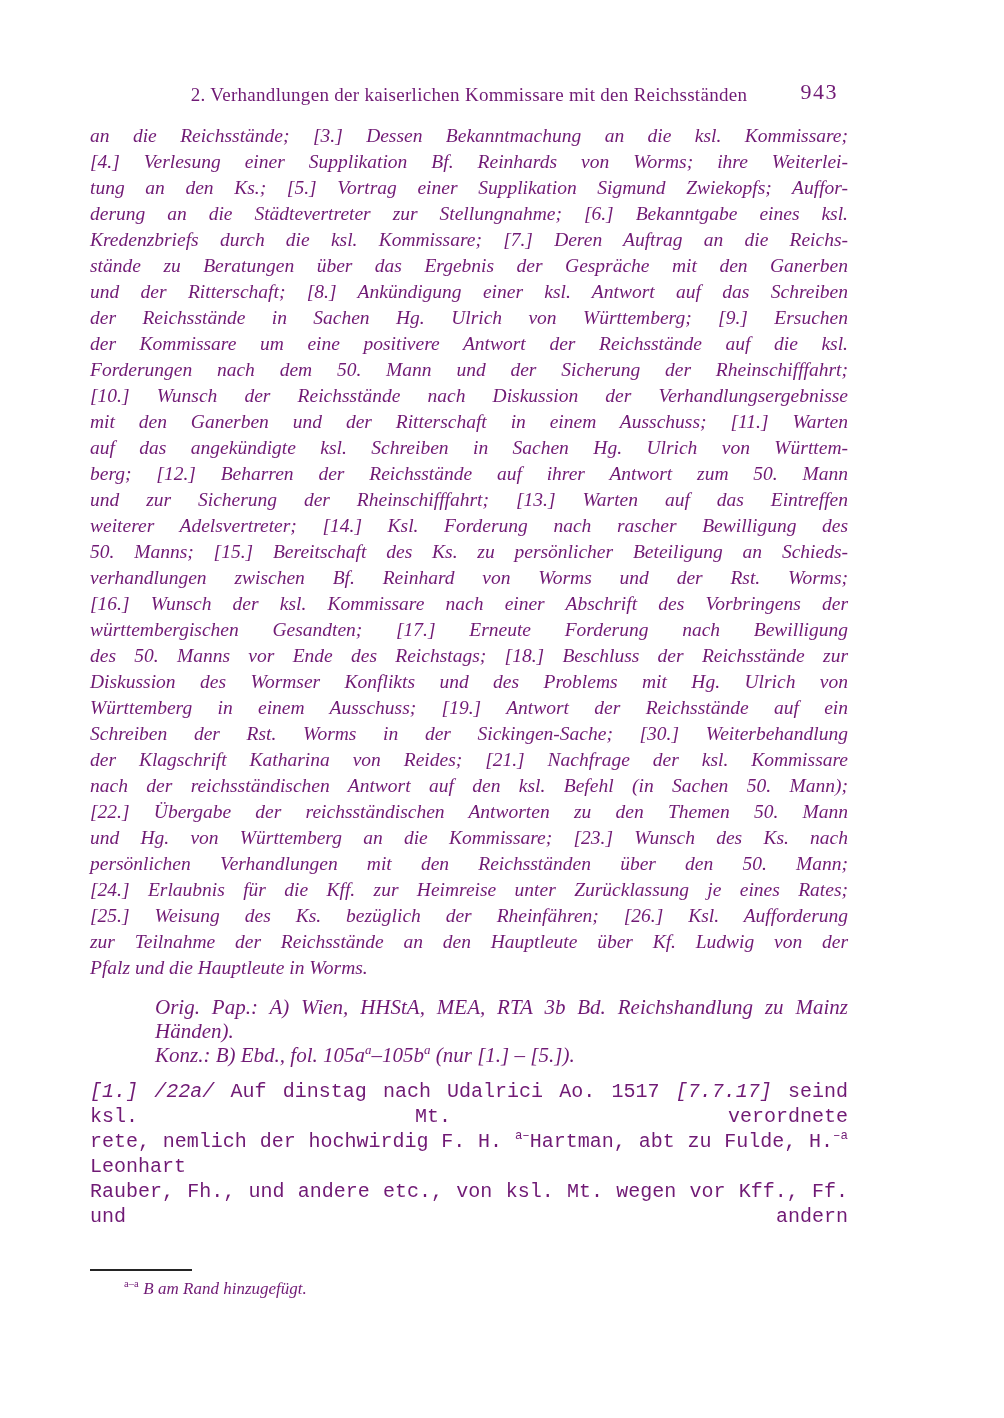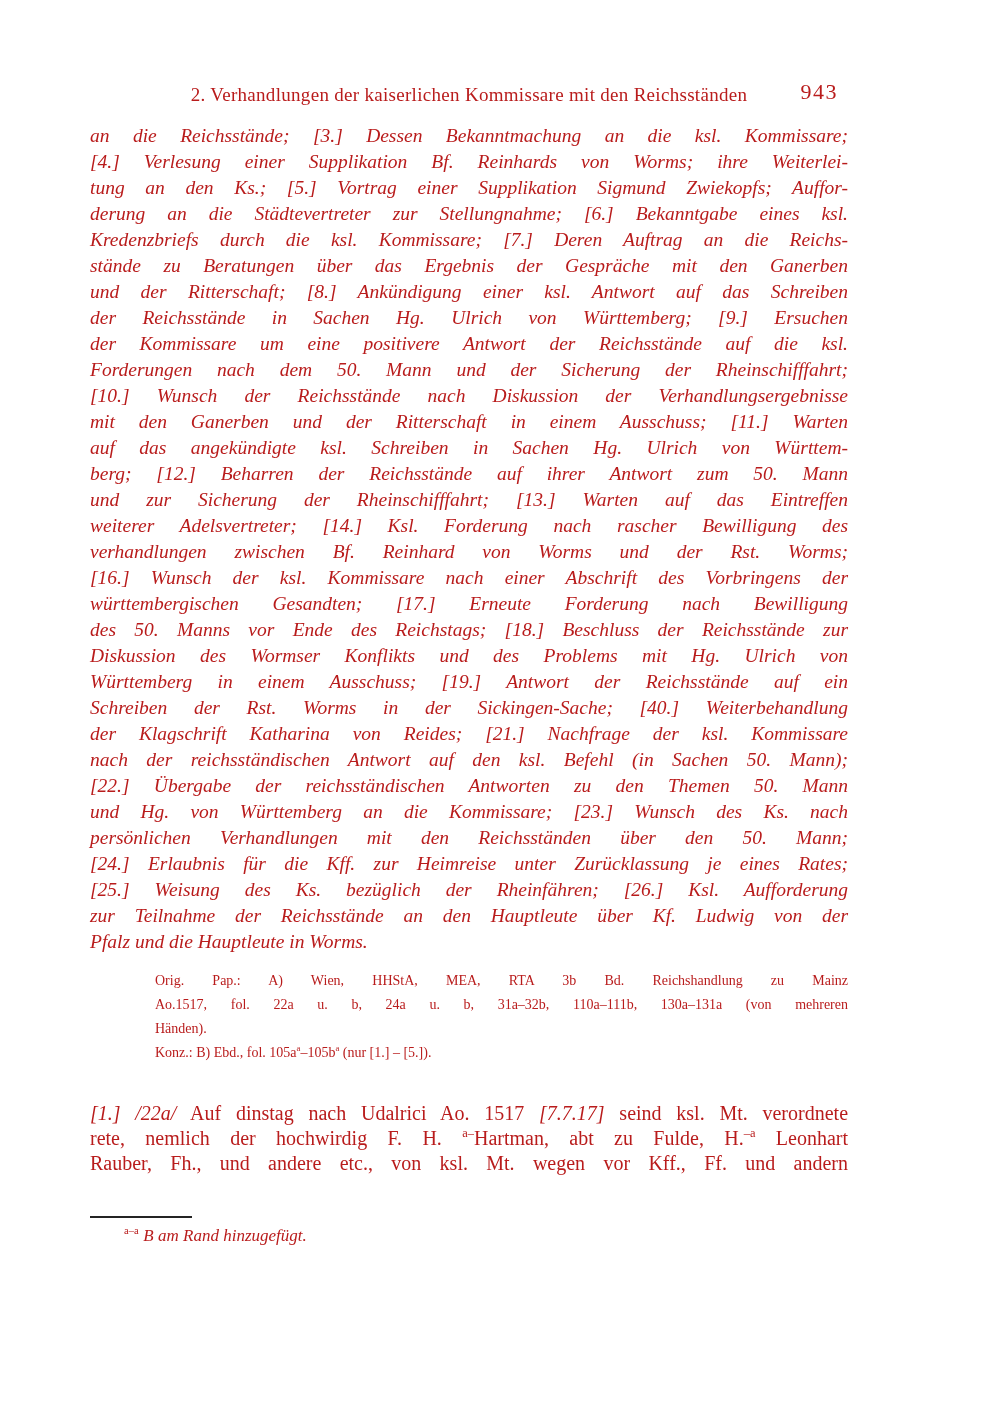--- a/index.html
+++ b/index.html
@@ -1,36 +1,36 @@
 <!DOCTYPE html>
 <html><head>
 <meta charset="utf-8">
 <style>
   html,body { margin:0; padding:0; background:#e8e8e8; }
   .page {
     width:1004px; height:1418px;
-    background:#ffffff; color:#b91c1c;
+    background:#ffffff; color:#701a75;
     font-family:"Liberation Serif","DejaVu Serif",serif;
     position:relative; box-sizing:border-box;
     padding:84px 156px 0 90px;
     margin:0 auto; overflow:hidden;
   }
   .header { position:relative; text-align:center; font-size:19px; line-height:22px; letter-spacing:0.3px; }
   .page-number { position:absolute; right:10px; top:-3px; font-size:22px; letter-spacing:1.5px; }
 
   .jline { text-align:justify; text-align-last:justify; }
   .flush { text-align-last:left !important; }
 
   .summary { margin-top:17px; font-style:italic; font-size:19.5px; line-height:26px; }
   .summary > div:last-child { text-align-last:left; }
 
-  .source { margin-top:14px; margin-left:65px; font-size:14px; line-height:24px; }
+  .source { margin-top:14px; margin-left:65px; font-style:italic; font-size:21px; line-height:24px; }
   .src-lines > div:last-child { text-align-last:left; }
 
-  .body-para { margin-top:36px; font-size:20px; line-height:25px; font-style:normal; }
+  .body-para { margin-top:12px; font-size:20px; line-height:25px; font-style:normal;font-family:Liberation Mono, monospace; }
   .it { font-style:italic; }
   sup { font-size:0.62em; line-height:0; }
 
   .footnote { margin-top:40px; }
   .fn-rule { width:102px; border-top:2px solid #242424; }
   .fn-line { margin-top:7px; padding-left:34px; font-size:17px; line-height:22px; }
   .fn-line sup { margin-right:0.45em; font-style:normal; }
 </style>
 </head>
 <body>
@@ -52,42 +52,42 @@
       <div class="jline">und der Ritterschaft; [8.] Ankündigung einer ksl. Antwort auf das Schreiben</div>
       <div class="jline">der Reichsstände in Sachen Hg. Ulrich von Württemberg; [9.] Ersuchen</div>
       <div class="jline">der Kommissare um eine positivere Antwort der Reichsstände auf die ksl.</div>
       <div class="jline">Forderungen nach dem 50. Mann und der Sicherung der Rheinschifffahrt;</div>
       <div class="jline">[10.] Wunsch der Reichsstände nach Diskussion der Verhandlungsergebnisse</div>
       <div class="jline">mit den Ganerben und der Ritterschaft in einem Ausschuss; [11.] Warten</div>
       <div class="jline">auf das angekündigte ksl. Schreiben in Sachen Hg. Ulrich von Württem-</div>
       <div class="jline">berg; [12.] Beharren der Reichsstände auf ihrer Antwort zum 50. Mann</div>
       <div class="jline">und zur Sicherung der Rheinschifffahrt; [13.] Warten auf das Eintreffen</div>
       <div class="jline">weiterer Adelsvertreter; [14.] Ksl. Forderung nach rascher Bewilligung des</div>
+      <div class="jline">50. Manns; [15.] Bereitschaft des Ks. zu persönlicher Beteiligung an Schieds-</div>
       <div class="jline">verhandlungen zwischen Bf. Reinhard von Worms und der Rst. Worms;</div>
       <div class="jline">[16.] Wunsch der ksl. Kommissare nach einer Abschrift des Vorbringens der</div>
       <div class="jline">württembergischen Gesandten; [17.] Erneute Forderung nach Bewilligung</div>
       <div class="jline">des 50. Manns vor Ende des Reichstags; [18.] Beschluss der Reichsstände zur</div>
       <div class="jline">Diskussion des Wormser Konflikts und des Problems mit Hg. Ulrich von</div>
       <div class="jline">Württemberg in einem Ausschuss; [19.] Antwort der Reichsstände auf ein</div>
-      <div class="jline">Schreiben der Rst. Worms in der Sickingen-Sache; [40.] Weiterbehandlung</div>
+      <div class="jline">Schreiben der Rst. Worms in der Sickingen-Sache; [30.] Weiterbehandlung</div>
       <div class="jline">der Klagschrift Katharina von Reides; [21.] Nachfrage der ksl. Kommissare</div>
       <div class="jline">nach der reichsständischen Antwort auf den ksl. Befehl (in Sachen 50. Mann);</div>
       <div class="jline">[22.] Übergabe der reichsständischen Antworten zu den Themen 50. Mann</div>
       <div class="jline">und Hg. von Württemberg an die Kommissare; [23.] Wunsch des Ks. nach</div>
       <div class="jline">persönlichen Verhandlungen mit den Reichsständen über den 50. Mann;</div>
       <div class="jline">[24.] Erlaubnis für die Kff. zur Heimreise unter Zurücklassung je eines Rates;</div>
       <div class="jline">[25.] Weisung des Ks. bezüglich der Rheinfähren; [26.] Ksl. Aufforderung</div>
       <div class="jline">zur Teilnahme der Reichsstände an den Hauptleute über Kf. Ludwig von der</div>
       <div class="jline">Pfalz und die Hauptleute in Worms.</div>
     </div>
 
   <div class="source">
     <div class="src-lines">
         <div class="jline">Orig. Pap.: A) Wien, HHStA, MEA, RTA 3b Bd. Reichshandlung zu Mainz</div>
-        <div class="jline">Ao.1517, fol. 22a u. b, 24a u. b, 31a–32b, 110a–111b, 130a–131a (von mehreren</div>
         <div class="jline">Händen).</div>
       </div>
     <div class="jline flush"><span>Konz.: B) Ebd., fol. 105a</span><sup>a</sup><span>–105b</span><sup>a</sup><span> (nur [1.] – [5.]).</span></div>
   </div>
 
   <div class="body-para">
     <div class="jline"><span class="it">[1.] /22a/</span><span> Auf dinstag nach Udalrici Ao. 1517 </span><span class="it">[7.7.17]</span><span> seind ksl. Mt. verordnete</span></div>
     <div class="jline"><span>rete, nemlich der hochwirdig F. H. </span><sup>a–</sup><span>Hartman, abt zu Fulde, H.</span><sup>–a</sup><span> Leonhart</span></div>
     <div class="jline">Rauber, Fh., und andere etc., von ksl. Mt. wegen vor Kff., Ff. und andern</div>
   </div>

